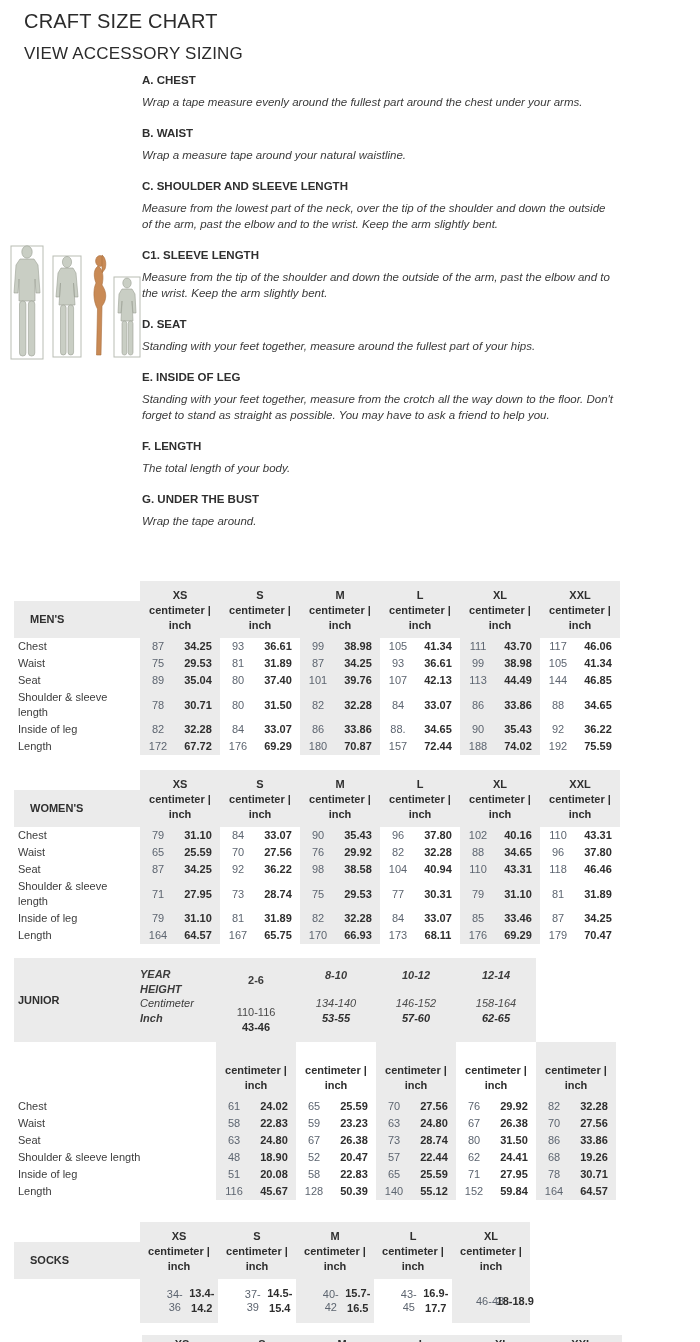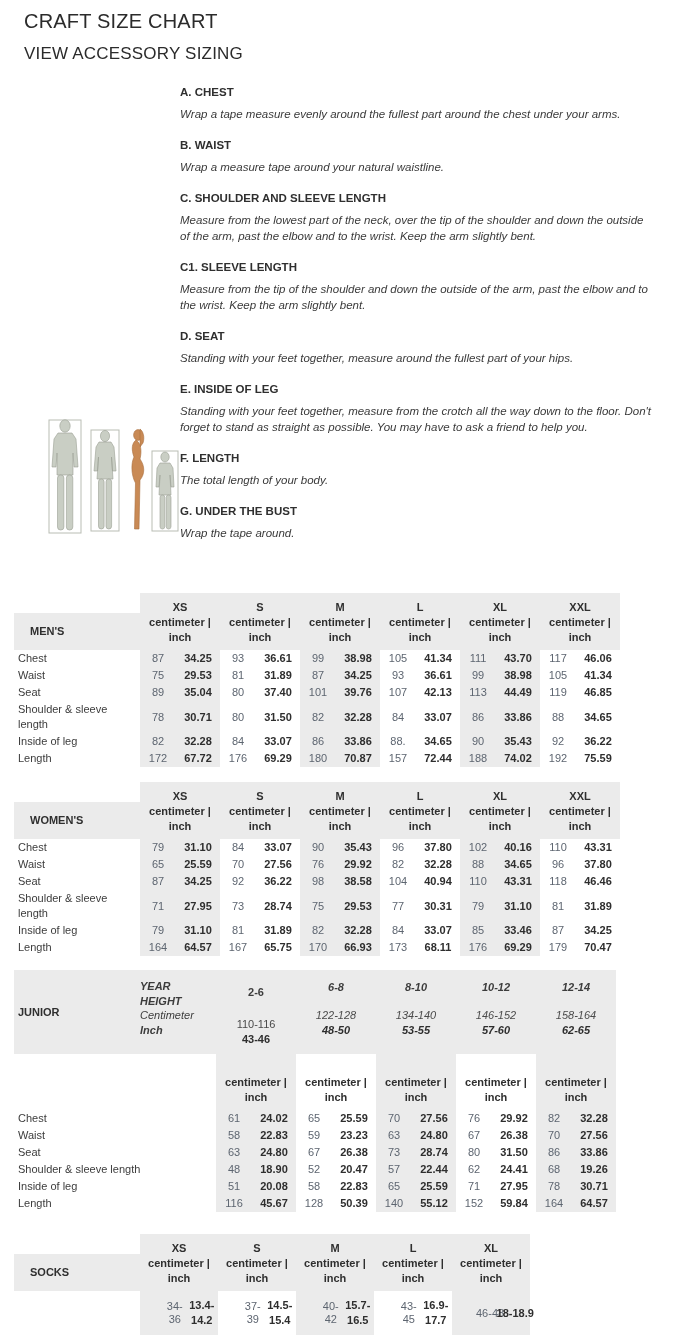--- a/index.html
+++ b/index.html
@@ -2,21 +2,21 @@
 <html><head>
 <meta charset="utf-8">
 <style>
   html,body { margin:0; padding:0; background:#fff; }
   body { width:700px; height:1342px; font-family:"Liberation Sans", sans-serif; color:#3c3c3c; overflow:hidden; }
   .page { position:relative; width:700px; }
 
   .page-title { font-size:20px; font-weight:400; color:#2b2b2b; margin:10px 0 0 24px; letter-spacing:.2px; }
   .accessory-link { display:block; font-size:17px; font-weight:400; color:#2b2b2b; text-decoration:none; margin:11px 0 0 24px; letter-spacing:.2px; }
 
-  .top-row { display:flex; align-items:flex-end; margin-top:20px;padding-left:38px; }
+  .top-row { display:flex; align-items:center; margin-top:8px; }
   .figures { width:142px; padding:4px 0 0 8px; box-sizing:border-box; flex:none; }
   .instructions { width:472px; margin-left:0; }
   .instr-heading { font-size:11.5px; font-weight:bold; color:#2f2f2f; margin:17px 0 0 0; }
   .instr-text { font-size:11.5px; font-style:italic; color:#3a3a3a; line-height:16px; margin:8px 0 0 0; }
   .instructions > .instr-heading:first-child { margin-top:2px; }
 
   
   .sizetable { display:grid; margin:0 0 0 14px; font-size:11px; line-height:15px; color:#3c3c3c; }
   .tbl-mens, .tbl-womens { grid-template-columns:126px repeat(6,80px); margin-top:52px; }
   .tbl-womens { margin-top:15px; }
@@ -225,21 +225,21 @@
       </div>
       <div class="val">
         <div class="cm">107</div>
         <div class="in">42.13</div>
       </div>
       <div class="val shade">
         <div class="cm">113</div>
         <div class="in">44.49</div>
       </div>
       <div class="val">
-        <div class="cm">119</div>
+        <div class="cm">144</div>
         <div class="in">46.85</div>
       </div>
       <div class="row-label">Shoulder &amp; sleeve length</div>
       <div class="val shade">
         <div class="cm">78</div>
         <div class="in">30.71</div>
       </div>
       <div class="val">
         <div class="cm">80</div>
         <div class="in">31.50</div>
@@ -500,27 +500,20 @@
         <div class="bi">YEAR</div>
         <div class="bi">HEIGHT</div>
         <div class="i">Centimeter</div>
         <div class="bi">Inch</div>
       </div>
       <div class="jr-size jr-band shade jr-first">
         <div class="jr-year">2-6</div>
         <div class="jr-hts">
           <div class="jr-cm">110-116</div>
           <div class="jr-in">43-46</div>
-        </div>
-      </div>
-      <div class="jr-size jr-band shade">
-        <div class="jr-year">6-8</div>
-        <div class="jr-hts">
-          <div class="jr-cm">122-128</div>
-          <div class="jr-in">48-50</div>
         </div>
       </div>
       <div class="jr-size jr-band shade">
         <div class="jr-year">8-10</div>
         <div class="jr-hts">
           <div class="jr-cm">134-140</div>
           <div class="jr-in">53-55</div>
         </div>
       </div>
       <div class="jr-size jr-band shade">

